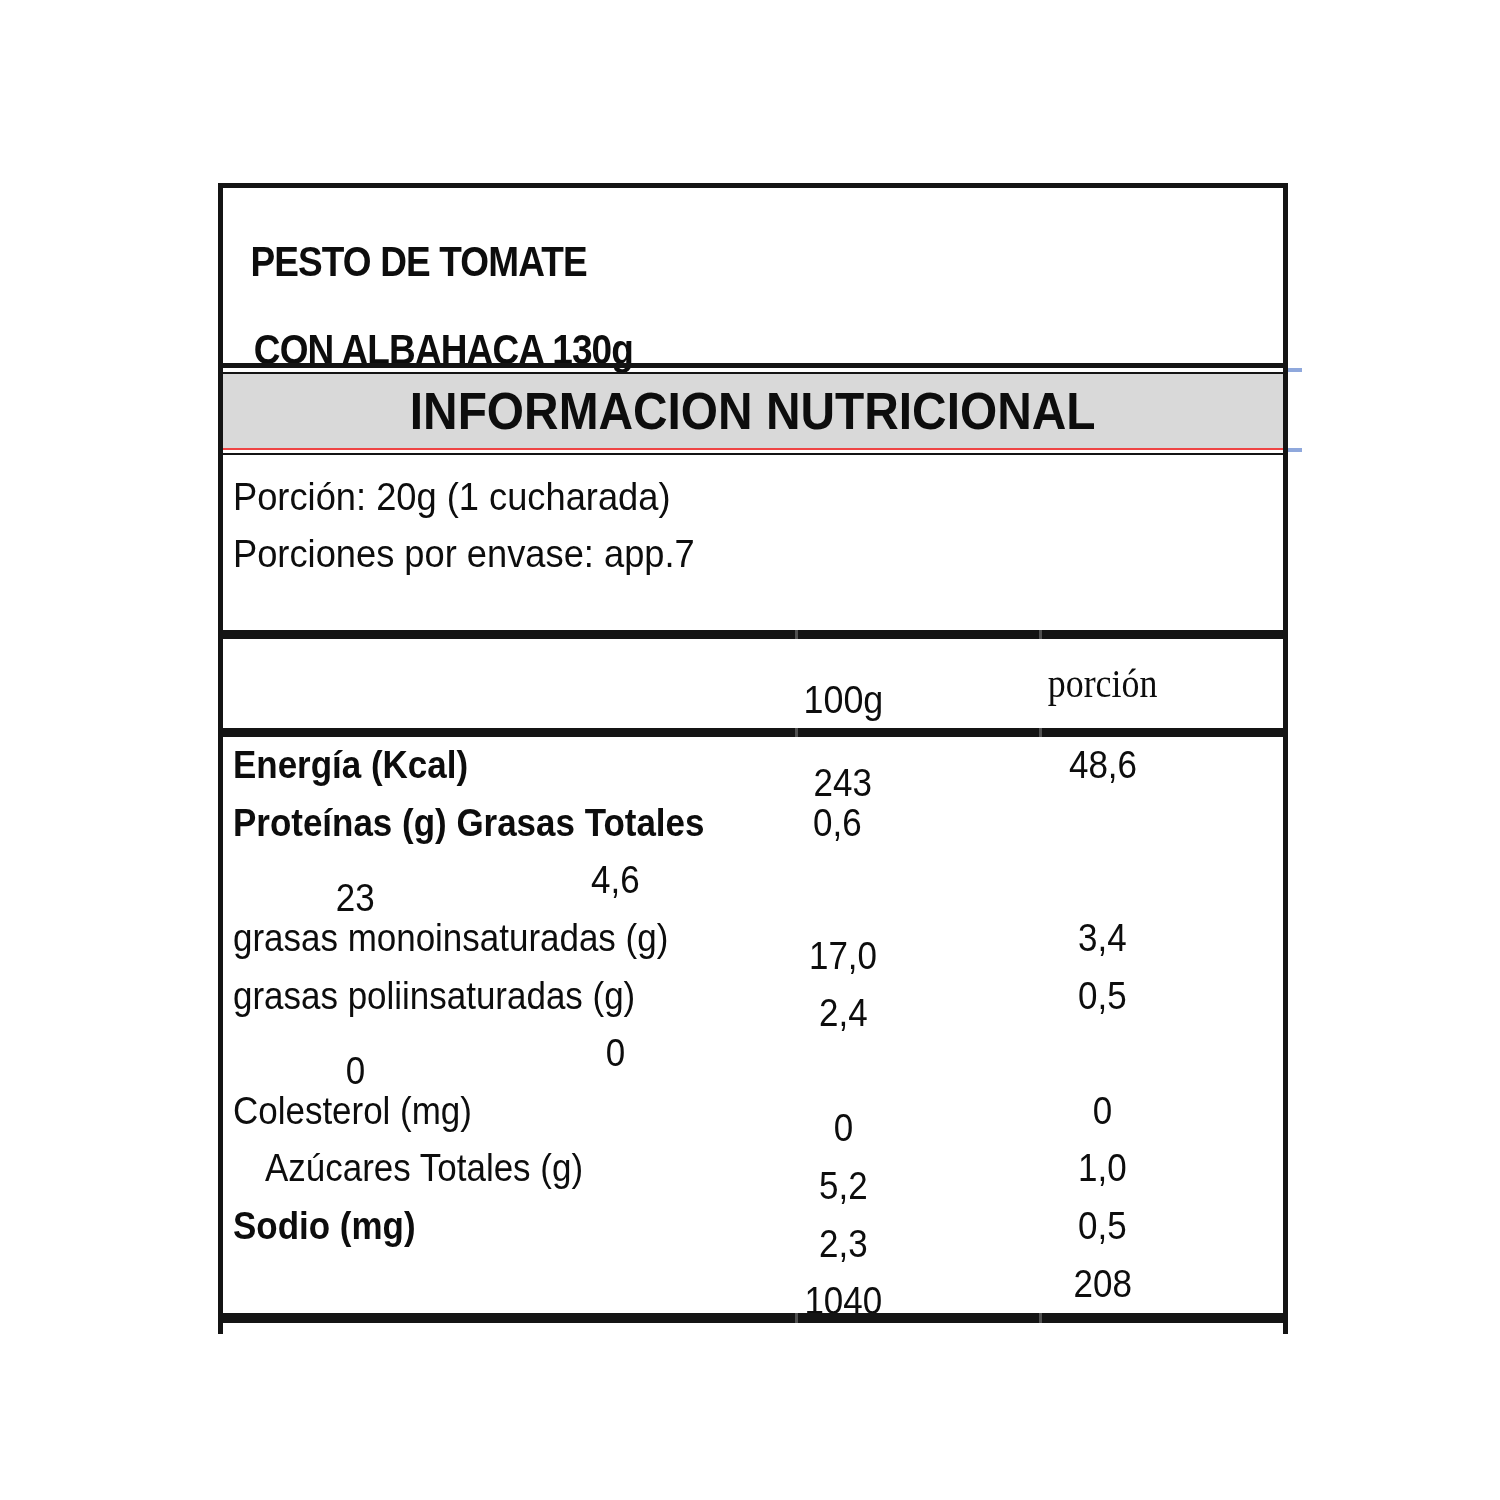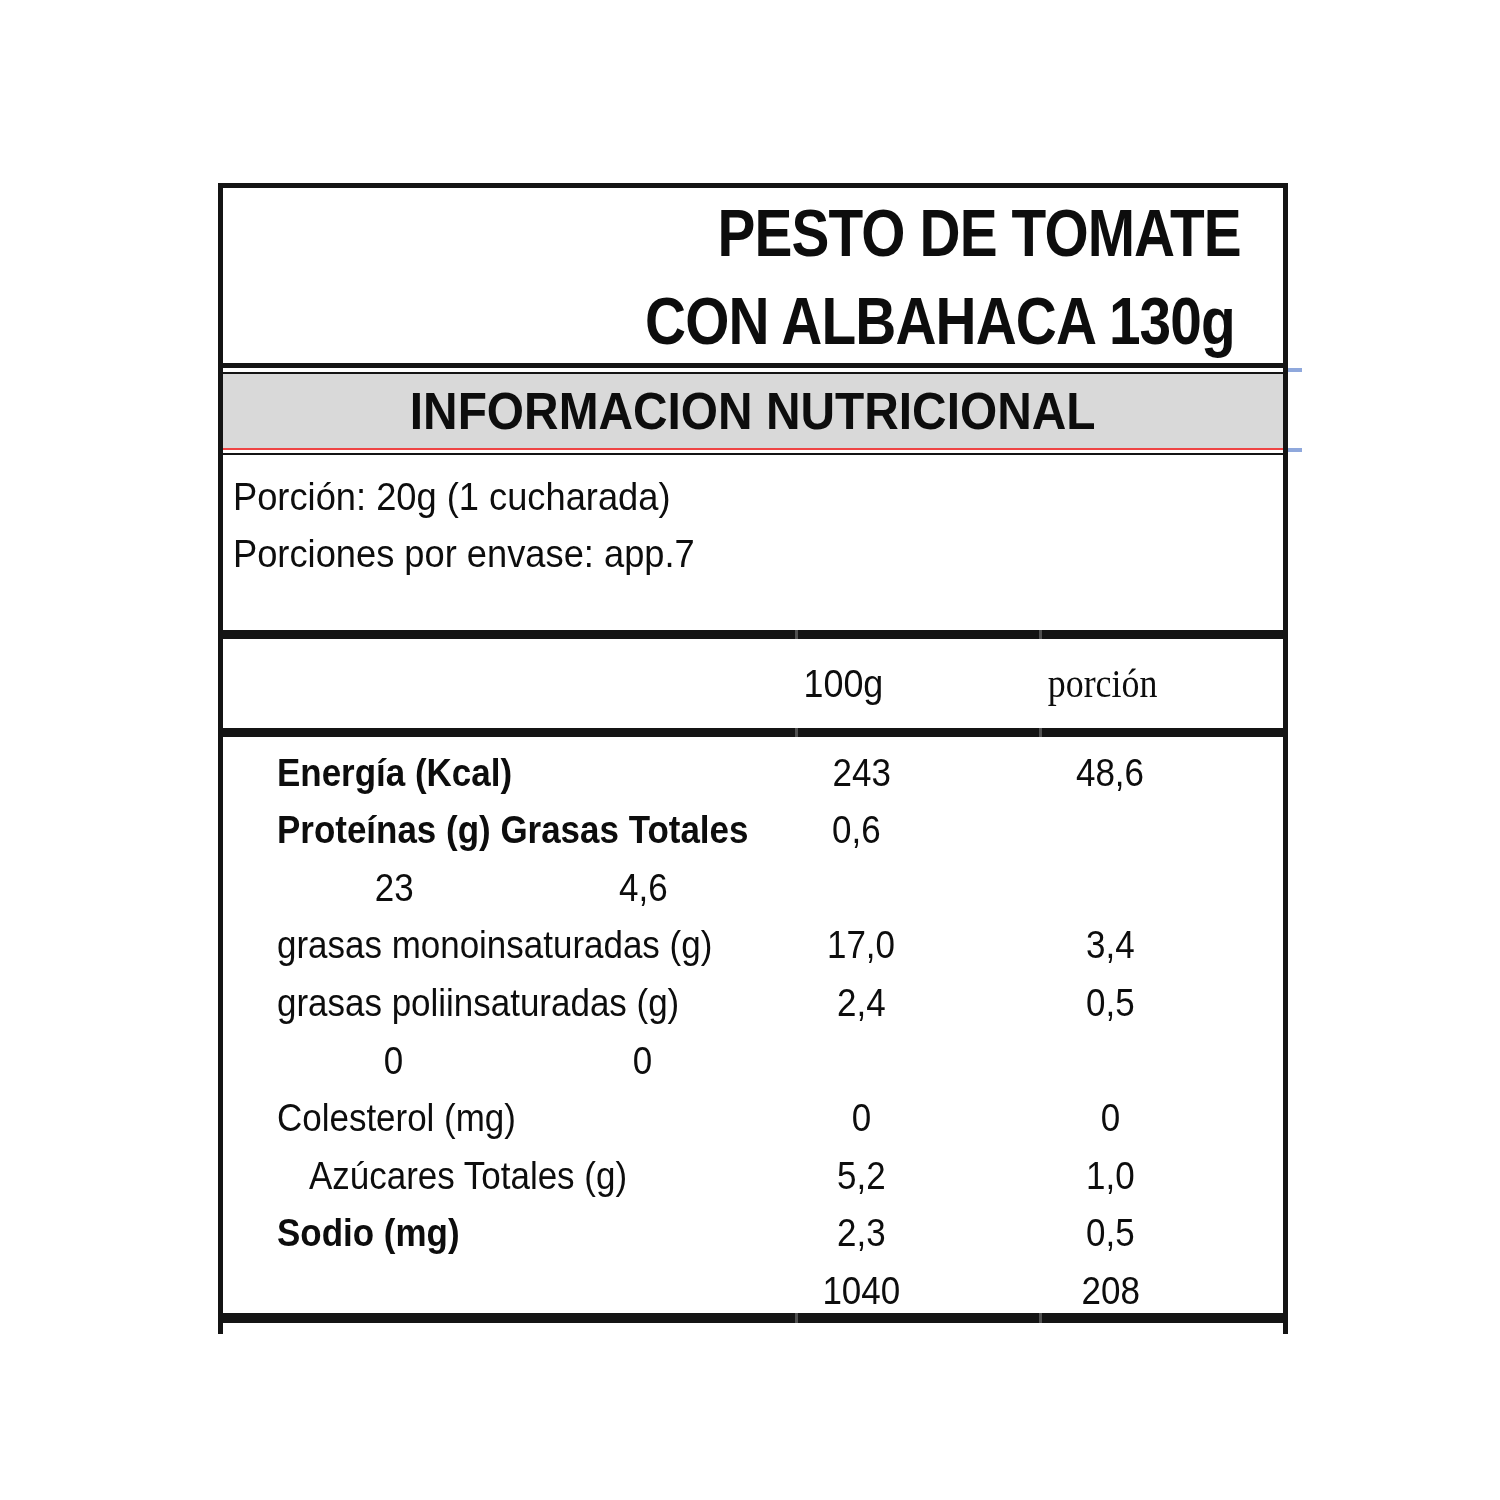--- a/index.html
+++ b/index.html
@@ -28,25 +28,26 @@
     border-left: 5px solid #141414;
     border-right: 5px solid #141414;
     border-top: 5px solid #141414;
     background: #ffffff;
   }
   .abs { position: absolute; }
 
   
   .title-line {
     left: 0; right: 0;
-    text-align: right;
+    text-align: left;
     font-weight: bold;
-    font-size: 66px;
+    font-size: 43px;
     line-height: 70px;
     white-space: nowrap;
+    margin-top: 28px;
   }
   .title-line .tscale {
     display: inline-block;
     transform: scaleX(0.86);
     transform-origin: center;
     letter-spacing: -1px;
   }
   .title-1 { top: 10px; }
   .title-2 { top: 98px; }
 
@@ -108,42 +109,41 @@
     height: 89px;
   }
   .colhead .cell {
     position: absolute;
     top: 0; height: 89px;
     display: flex;
     align-items: center;
     justify-content: center;
     font-size: 39px;
   }
-  .cell-100g   { left: 46%; width: 25%; }
+  .cell-100g   { left: 46%; width: 25%; margin-top: 16px; }
   .cell-porcion{ left: 71%; width: 24%; font-family: Liberation Serif, serif; }
   .cond {
     display: inline-block;
     transform: scaleX(0.92);
     transform-origin: center;
     white-space: nowrap;
   }
 
   
   .rows {
     top: 549px; left: 0; right: 0;
     height: 576px;
     display: flex;
     flex-direction: column;
   }
   .nrow {
     height: 57.6px;
     display: flex;
-    align-items: flex-end;
+    align-items: center;
     font-size: 38px;
-    padding-left: 44px;
   }
   .nrow .lbl {
     width: 46%;
     padding-left: 10px;
     box-sizing: border-box;
     white-space: nowrap;
     overflow: visible;
   }
   .nrow .lbl .lscale {
     display: inline-block;

